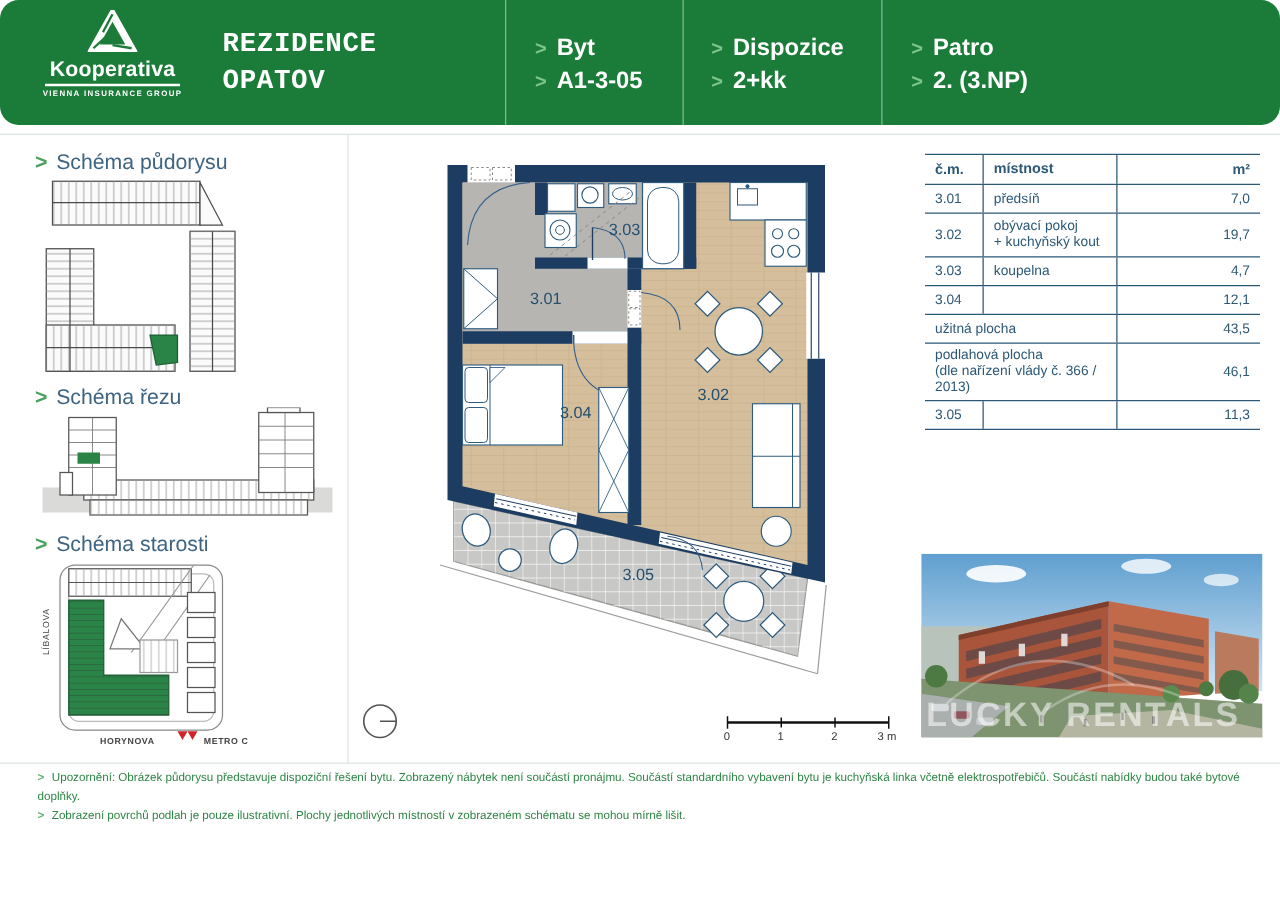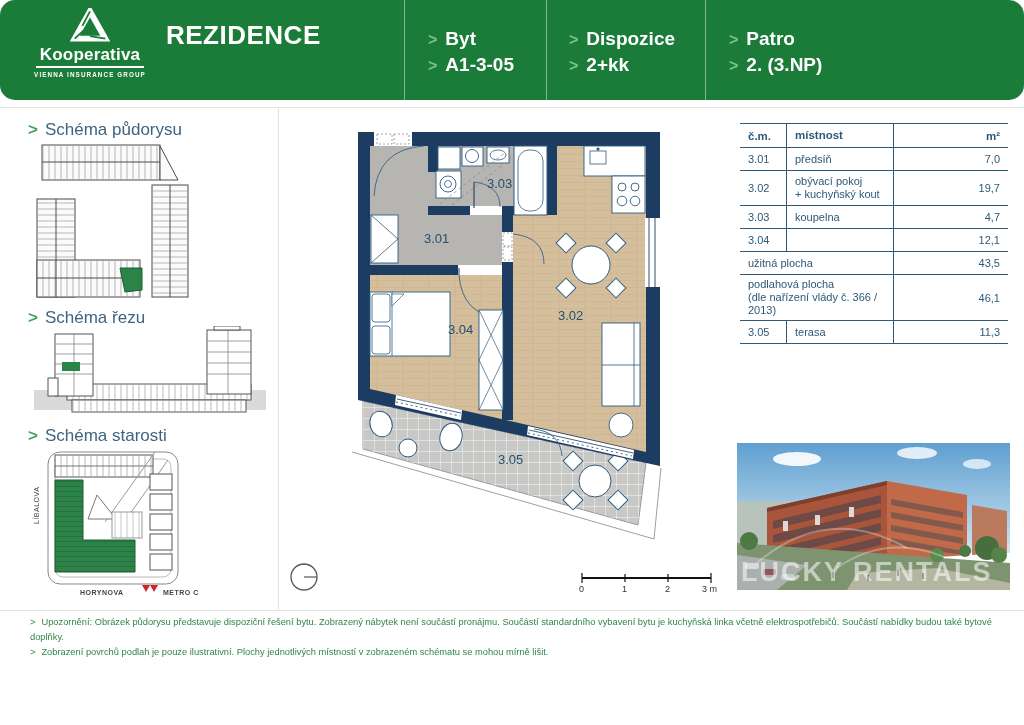--- a/index.html
+++ b/index.html
@@ -5,22 +5,22 @@
   html,body{margin:0;padding:0;background:#e8e8e8;}
   .page{position:relative;width:1024px;height:725px;background:#ffffff;overflow:hidden;
         font-family:"Liberation Sans", sans-serif;}
   
   .header{position:absolute;left:0;top:0;width:1024px;height:100px;background:#1b7c3a;border-radius:15px;}
   .hsep{position:absolute;top:0;width:1px;height:100px;background:rgba(255,255,255,0.45);}
   .logo{position:absolute;left:30px;top:8px;width:120px;text-align:center;color:#fff;}
   .logo-name{font-size:17px;font-weight:bold;letter-spacing:.2px;line-height:18px;}
   .logo-rule{height:2px;background:#fff;margin:2px 6px 3px 6px;}
   .logo-group{font-size:6.3px;letter-spacing:1.1px;font-weight:bold;}
-  .proj-title{position:absolute;left:166px;top:21px;color:#fff;font-size:26px;font-weight:bold;
-              line-height:29px;letter-spacing:.5px;}
+  .proj-title{position:absolute;left:178px;top:21px;color:#fff;font-size:22px;font-weight:bold;
+              line-height:29px;letter-spacing:.5px;font-family:Liberation Mono, monospace;}
   .hitem{position:absolute;top:26px;color:#fff;font-size:19px;font-weight:bold;line-height:25px;}
   .hitem .chev{color:#7cc38e;font-size:16px;margin-right:8px;font-weight:bold;}
   
   .hr{position:absolute;left:0;width:1024px;height:1px;background:#dde5de;}
   .vline{position:absolute;left:278px;top:108px;width:1px;height:502px;background:#dde5de;}
   
   .side-label{position:absolute;left:28px;font-size:17px;color:#3f6480;font-weight:500;}
   .side-label .chev{color:#4aa15e;margin-right:7px;font-weight:bold;}
   .mini{position:absolute;}
   
@@ -54,20 +54,21 @@
         <line x1="22" y1="4" x2="13" y2="21" stroke="#1b7c3a" stroke-width="2.2"></line>
         <line x1="40" y1="36" x2="22" y2="33" stroke="#1b7c3a" stroke-width="2.2"></line>
         <line x1="4" y1="36" x2="15" y2="26" stroke="#1b7c3a" stroke-width="2.2"></line>
       </svg>
       <div class="logo-name">Kooperativa</div>
       <div class="logo-rule"></div>
       <div class="logo-group">VIENNA INSURANCE GROUP</div>
     </div>
     <div class="proj-title">
       <div>REZIDENCE</div>
+      <div>OPATOV</div>
     </div>
     <div class="hsep" style="left:404px"></div>
     <div class="hsep" style="left:546px"></div>
     <div class="hsep" style="left:705px"></div>
 
     <div class="hitem" style="left:428px">
       <div><span class="chev">&gt;</span><span>Byt</span></div>
       <div><span class="chev">&gt;</span><span>A1-3-05</span></div>
     </div>
     <div class="hitem" style="left:569px">
@@ -395,23 +396,20 @@
     </div>
     <div class="rrow h34">
       <div class="c-label">
         <span>podlahová plocha</span>
           <span>(dle nařízení vlády č. 366 / 2013)</span>
       </div>
       <div class="c-area">46,1</div>
     </div>
     <div class="rrow h23">
       <div class="c-num">3.05</div>
-      <div class="c-room">
-          <span>terasa</span>
-        </div>
       <div class="c-area">11,3</div>
     </div>
   </div>
 
   <svg style="position:absolute;left:737px;top:443px" width="273" height="147" viewBox="0 0 273 147">
     <defs>
       <linearGradient id="skyG" x1="0" y1="0" x2="0" y2="1">
         <stop offset="0" stop-color="#5f9fd0"></stop>
           <stop offset="1" stop-color="#cfe4f2"></stop>
       </linearGradient>

